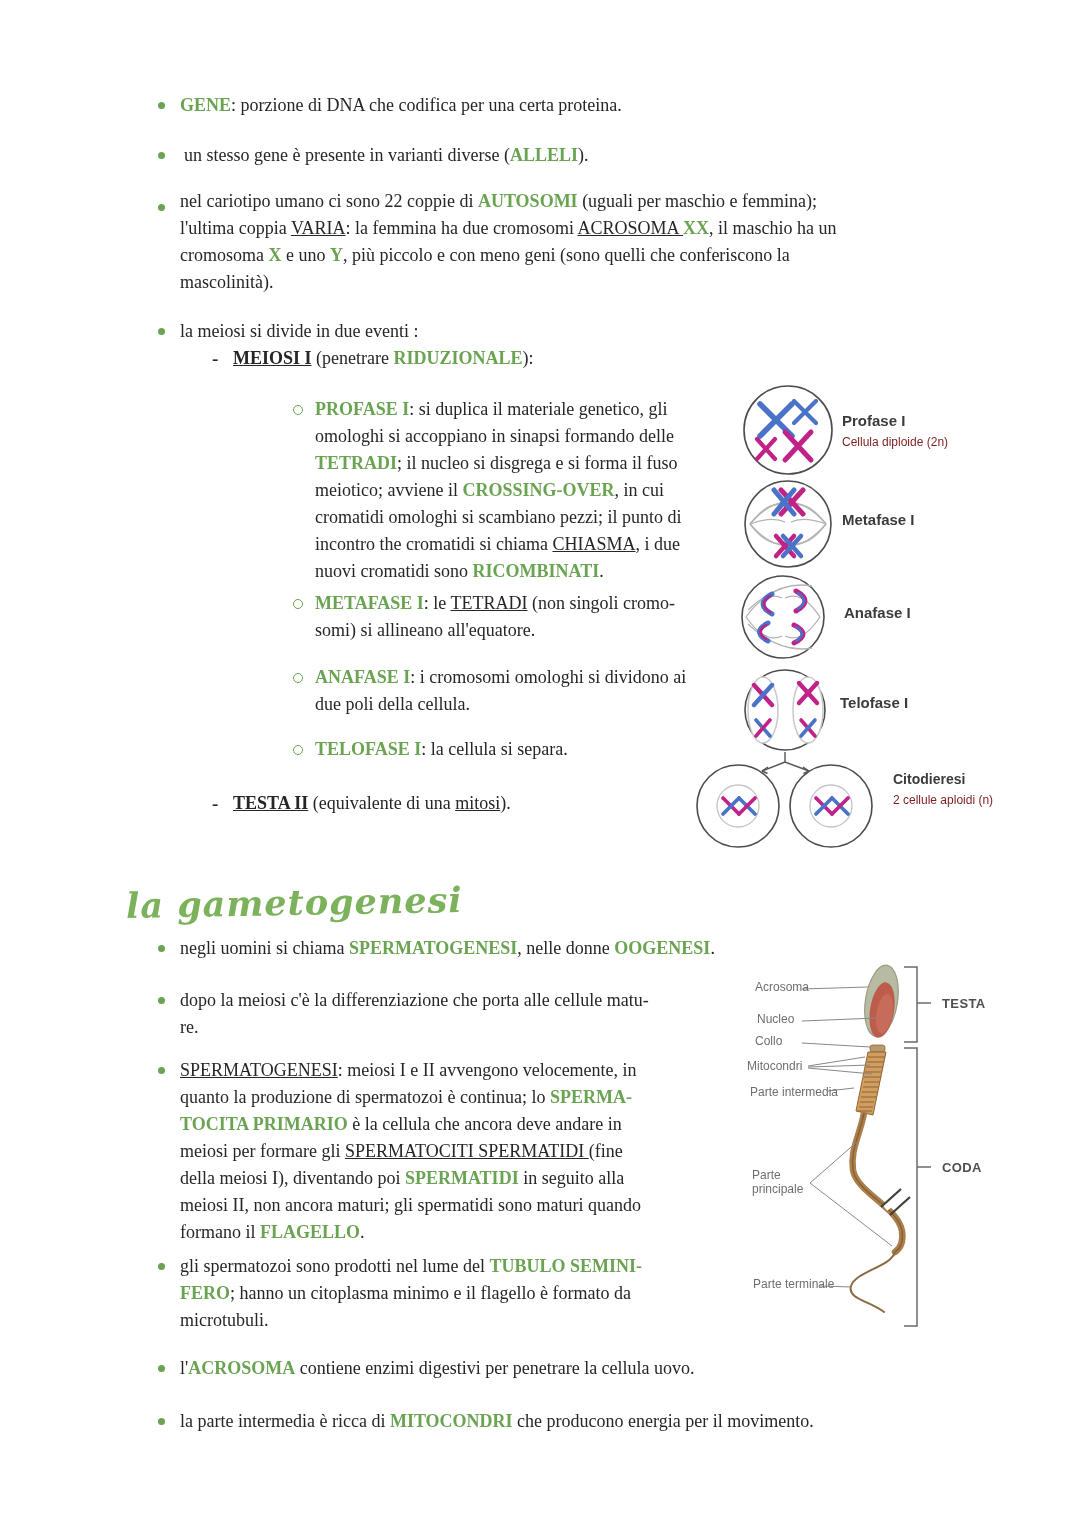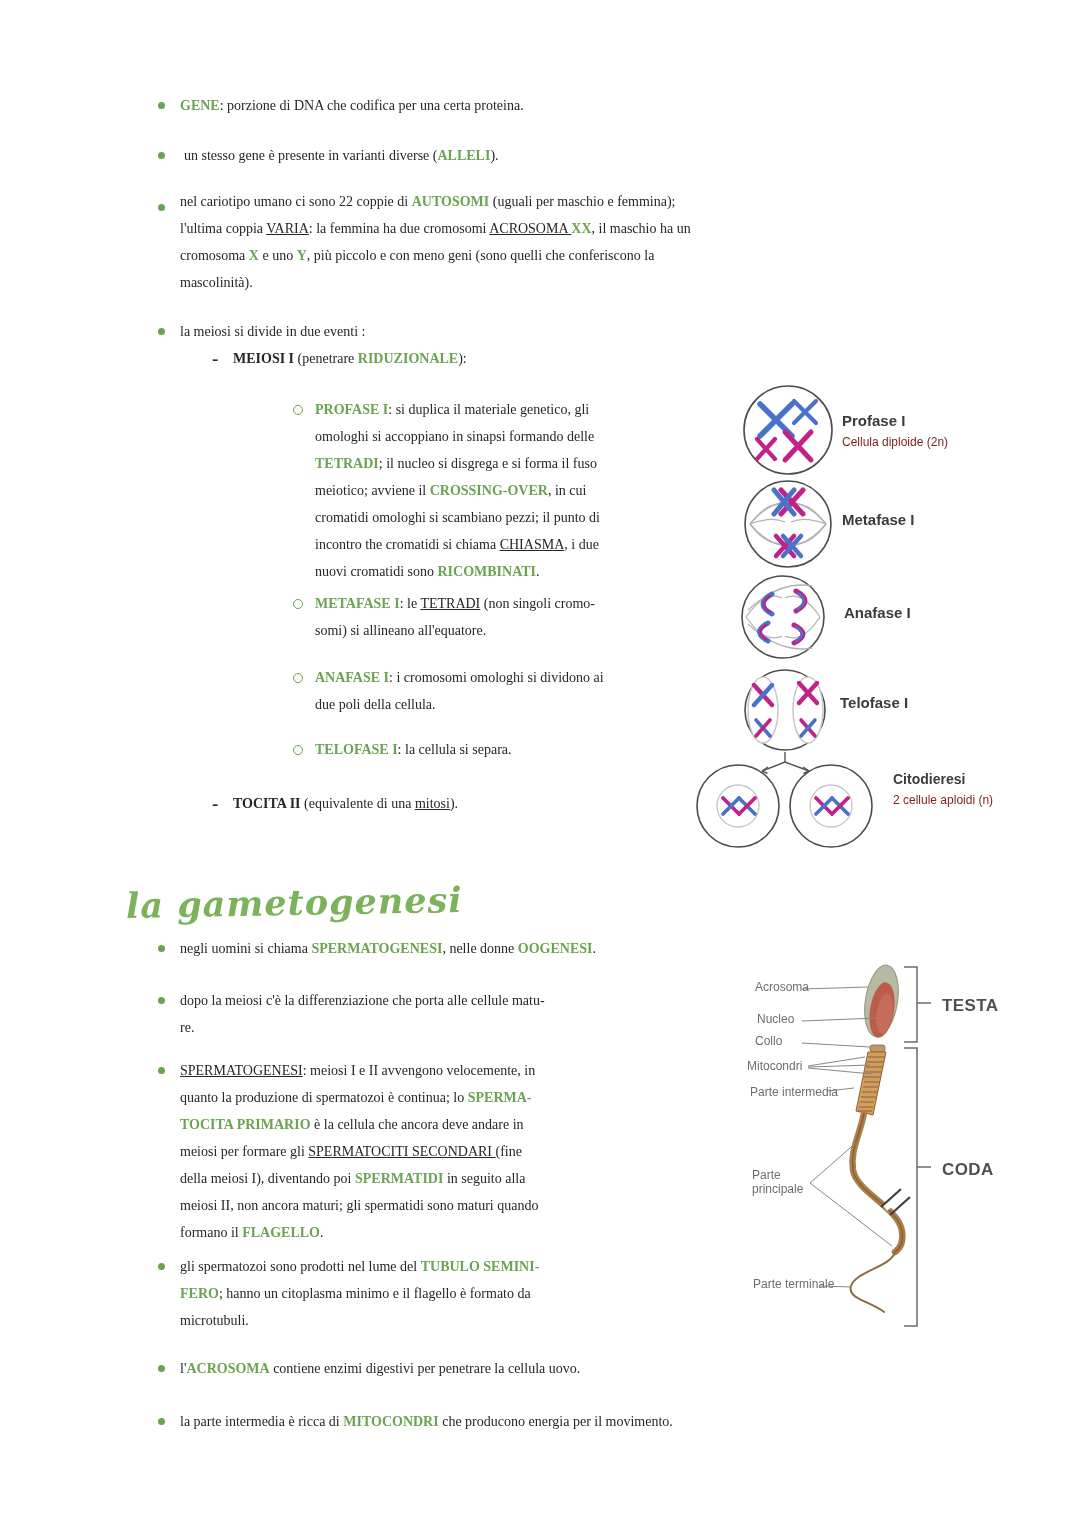--- a/index.html
+++ b/index.html
@@ -7,26 +7,26 @@
     --ink:#262626;
     --label-gray:#6b6b6b;
   }
   html,body{margin:0;padding:0;}
   body{
     width:1080px;height:1528px;position:relative;background:#ffffff;
     font-family:"Liberation Serif","DejaVu Serif",serif;color:var(--ink);
     overflow:hidden;
   }
   .para{
-    position:absolute;font-size:14px;line-height:27px;white-space:pre;
+    position:absolute;font-size:18px;line-height:27px;white-space:pre;
     color:var(--ink);
   }
   .seg-g{color:var(--green);font-weight:bold;}
   .seg-u{text-decoration:underline;}
-  .seg-b{font-weight:bold;}
+  .seg-b{font-weight:bold;text-decoration:underline;}
   .dot{position:absolute;width:7px;height:7px;border-radius:50%;background:var(--green);}
   .ring{position:absolute;width:8px;height:8px;border-radius:50%;border:1.6px solid var(--green);background:transparent;}
   .dash-marker{position:absolute;font-size:19px;line-height:27px;font-weight:bold;color:var(--ink);}
   .script-heading{
     position:absolute;font-family:"DejaVu Serif",serif;font-style:italic;font-weight:bold;
     font-size:35px;color:#7cb25c;letter-spacing:1px;transform:rotate(-1deg);
   }
   .dlabel{
     position:absolute;font-family:"Liberation Sans","DejaVu Sans",sans-serif;
     font-size:12px;color:#6e6e6e;white-space:pre-line;line-height:14px;
@@ -34,21 +34,21 @@
   .dlabel-bold{
     position:absolute;font-family:"Liberation Sans","DejaVu Sans",sans-serif;
     font-size:15px;font-weight:bold;color:#3b3b3b;white-space:nowrap;
   }
   .dlabel-sub{
     position:absolute;font-family:"Liberation Sans","DejaVu Sans",sans-serif;
     font-size:12px;color:#7f1d1d;white-space:nowrap;
   }
   .group-label{
     position:absolute;font-family:"Liberation Sans","DejaVu Sans",sans-serif;
-    font-size:17px;font-weight:600;color:#4f4f4f;letter-spacing:.4px;
+    font-size:13px;font-weight:600;color:#4f4f4f;letter-spacing:.4px;
   }
   svg{position:absolute;}
 </style>
 </head>
 <body>
 
 <span class="dot" style="left:158px;top:102px"></span>
 <div class="para" style="left:180px;top:92px"><span class="seg-g">GENE</span><span>: porzione di DNA che codifica per una certa proteina.</span></div>
 
 <span class="dot" style="left:158px;top:152px"></span>
@@ -80,21 +80,21 @@
 somi) si allineano all'equatore.</span></div>
 
 <span class="ring" style="left:293px;top:673px"></span>
 <div class="para" style="left:315px;top:664px"><span class="seg-g">ANAFASE I</span><span>: i cromosomi omologhi si dividono ai
 due poli della cellula.</span></div>
 
 <span class="ring" style="left:293px;top:745px"></span>
 <div class="para" style="left:315px;top:736px"><span class="seg-g">TELOFASE I</span><span>: la cellula si separa.</span></div>
 
 <span class="dash-marker" style="left:212px;top:790px">-</span>
-<div class="para" style="left:233px;top:790px"><span class="seg-b">TOCITA II</span><span> (equivalente di una </span><span class="seg-u">mitosi</span><span>).</span></div>
+<div class="para" style="left:233px;top:790px"><span class="seg-b">TESTA II</span><span> (equivalente di una </span><span class="seg-u">mitosi</span><span>).</span></div>
 
 <svg style="left:690px;top:380px" width="330" height="480" viewBox="0 0 330 480">
 
   <circle cx="98" cy="50" r="44" fill="#fff" stroke="#4c4c4c" stroke-width="1.6"></circle>
   <circle cx="98" cy="144" r="43" fill="#fff" stroke="#4c4c4c" stroke-width="1.6"></circle>
   <circle cx="93" cy="237" r="41" fill="#fff" stroke="#4c4c4c" stroke-width="1.6"></circle>
   <circle cx="95" cy="330" r="40" fill="#fff" stroke="#4c4c4c" stroke-width="1.6"></circle>
   <circle cx="48" cy="426" r="41" fill="#fff" stroke="#4c4c4c" stroke-width="1.6"></circle>
   <circle cx="141" cy="426" r="41" fill="#fff" stroke="#4c4c4c" stroke-width="1.6"></circle>
 
@@ -191,21 +191,21 @@
 <div class="para" style="left:180px;top:935px"><span>negli uomini si chiama </span><span class="seg-g">SPERMATOGENESI</span><span>, nelle donne </span><span class="seg-g">OOGENESI</span><span>.</span></div>
 
 <span class="dot" style="left:158px;top:997px"></span>
 <div class="para" style="left:180px;top:987px"><span>dopo la meiosi c'è la differenziazione che porta alle cellule matu-
 re.</span></div>
 
 <span class="dot" style="left:158px;top:1067px"></span>
 <div class="para" style="left:180px;top:1057px"><span class="seg-u">SPERMATOGENESI</span><span>: meiosi I e II avvengono velocemente, in
 quanto la produzione di spermatozoi è continua; lo </span><span class="seg-g">SPERMA-
 TOCITA PRIMARIO</span><span> è la cellula che ancora deve andare in
-meiosi per formare gli </span><span class="seg-u">SPERMATOCITI SECONDARI </span><span>(fine
+meiosi per formare gli </span><span class="seg-u">SPERMATOCITI SPERMATIDI </span><span>(fine
 della meiosi I), diventando poi </span><span class="seg-g">SPERMATIDI</span><span> in seguito alla
 meiosi II, non ancora maturi; gli spermatidi sono maturi quando
 formano il </span><span class="seg-g">FLAGELLO</span><span>.</span></div>
 
 <span class="dot" style="left:158px;top:1263px"></span>
 <div class="para" style="left:180px;top:1253px"><span>gli spermatozoi sono prodotti nel lume del </span><span class="seg-g">TUBULO SEMINI-
 FERO</span><span>; hanno un citoplasma minimo e il flagello è formato da
 microtubuli.</span></div>
 
 <span class="dot" style="left:158px;top:1365px"></span>

